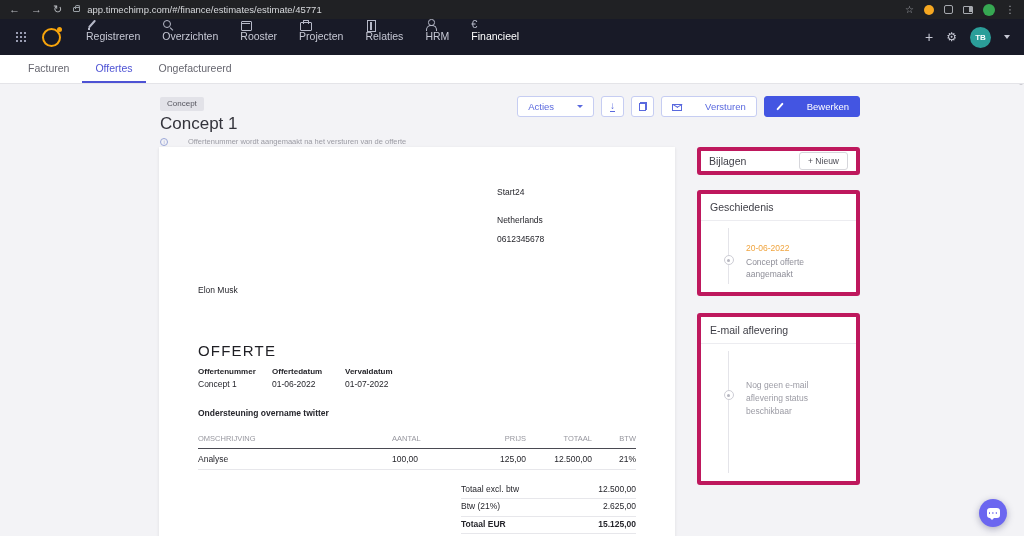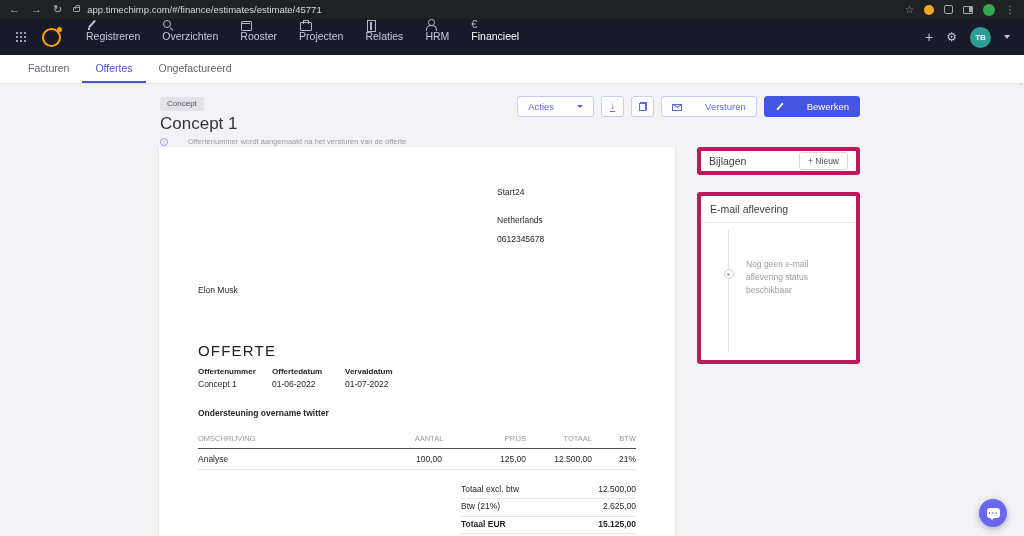--- a/index.html
+++ b/index.html
@@ -91,21 +91,21 @@
 .meta{left:39px;top:220px;display:flex;}
 .meta-col{width:74px;}
 .meta-col:nth-child(2){width:73px;}
 .meta-label{font-size:8px;font-weight:700;color:#1f1f24;}
 .meta-value{margin-top:3px;font-size:8.5px;}
 .subject{left:39px;top:261px;font-weight:700;}
 .items{left:39px;top:287px;width:438px;}
 .items-head{display:flex;color:#97979f;font-size:7.5px;padding-bottom:5px;border-bottom:1px solid #4a4a52;}
 .items-row{display:flex;padding:6px 0 5px;border-bottom:1px solid #e7e7eb;line-height:1.1;}
 .col-desc{flex:1;text-align:left;}
-.col-n1{width:74px;text-align:center;}
+.col-n1{width:74px;text-align:left;}
 .col-n2{width:60px;text-align:right;}
 .col-n3{width:66px;text-align:right;}
 .col-n4{width:44px;text-align:right;}
 .totals{left:302px;top:334px;width:175px;}
 .t-row{display:flex;justify-content:space-between;padding:3.5px 0;line-height:1.15;border-bottom:1px solid #e7e7eb;}
 .t-bold{font-weight:700;}
 
 
 .side{position:absolute;left:697px;top:147px;width:163px;}
 .card{background:#fff;border:4px solid #be185d;border-radius:3px;}
@@ -289,20 +289,31 @@
     </div>
   </div>
 </div>
 
 <div class="side">
   <div class="card card-bijlagen">
     <span class="card-title">Bijlagen</span>
     <button class="btn-nieuw">+ Nieuw</button>
   </div>
 
+  <div class="card card-gesch">
+    <div class="card-head">Geschiedenis</div>
+    <div class="tl-body">
+      <i class="tl-line"></i>
+      <i class="tl-dot dot-gesch"></i>
+      <div class="gesch-entry">
+        <div class="g-date">20-06-2022</div>
+        <div class="g-text">Concept offerte aangemaakt</div>
+      </div>
+    </div>
+  </div>
 
   <div class="card card-email">
     <div class="card-head">E-mail aflevering</div>
     <div class="tl-body">
       <i class="tl-line"></i>
       <i class="tl-dot dot-email"></i>
       <div class="e-text">Nog geen e-mail aflevering status beschikbaar</div>
     </div>
   </div>
 </div>

